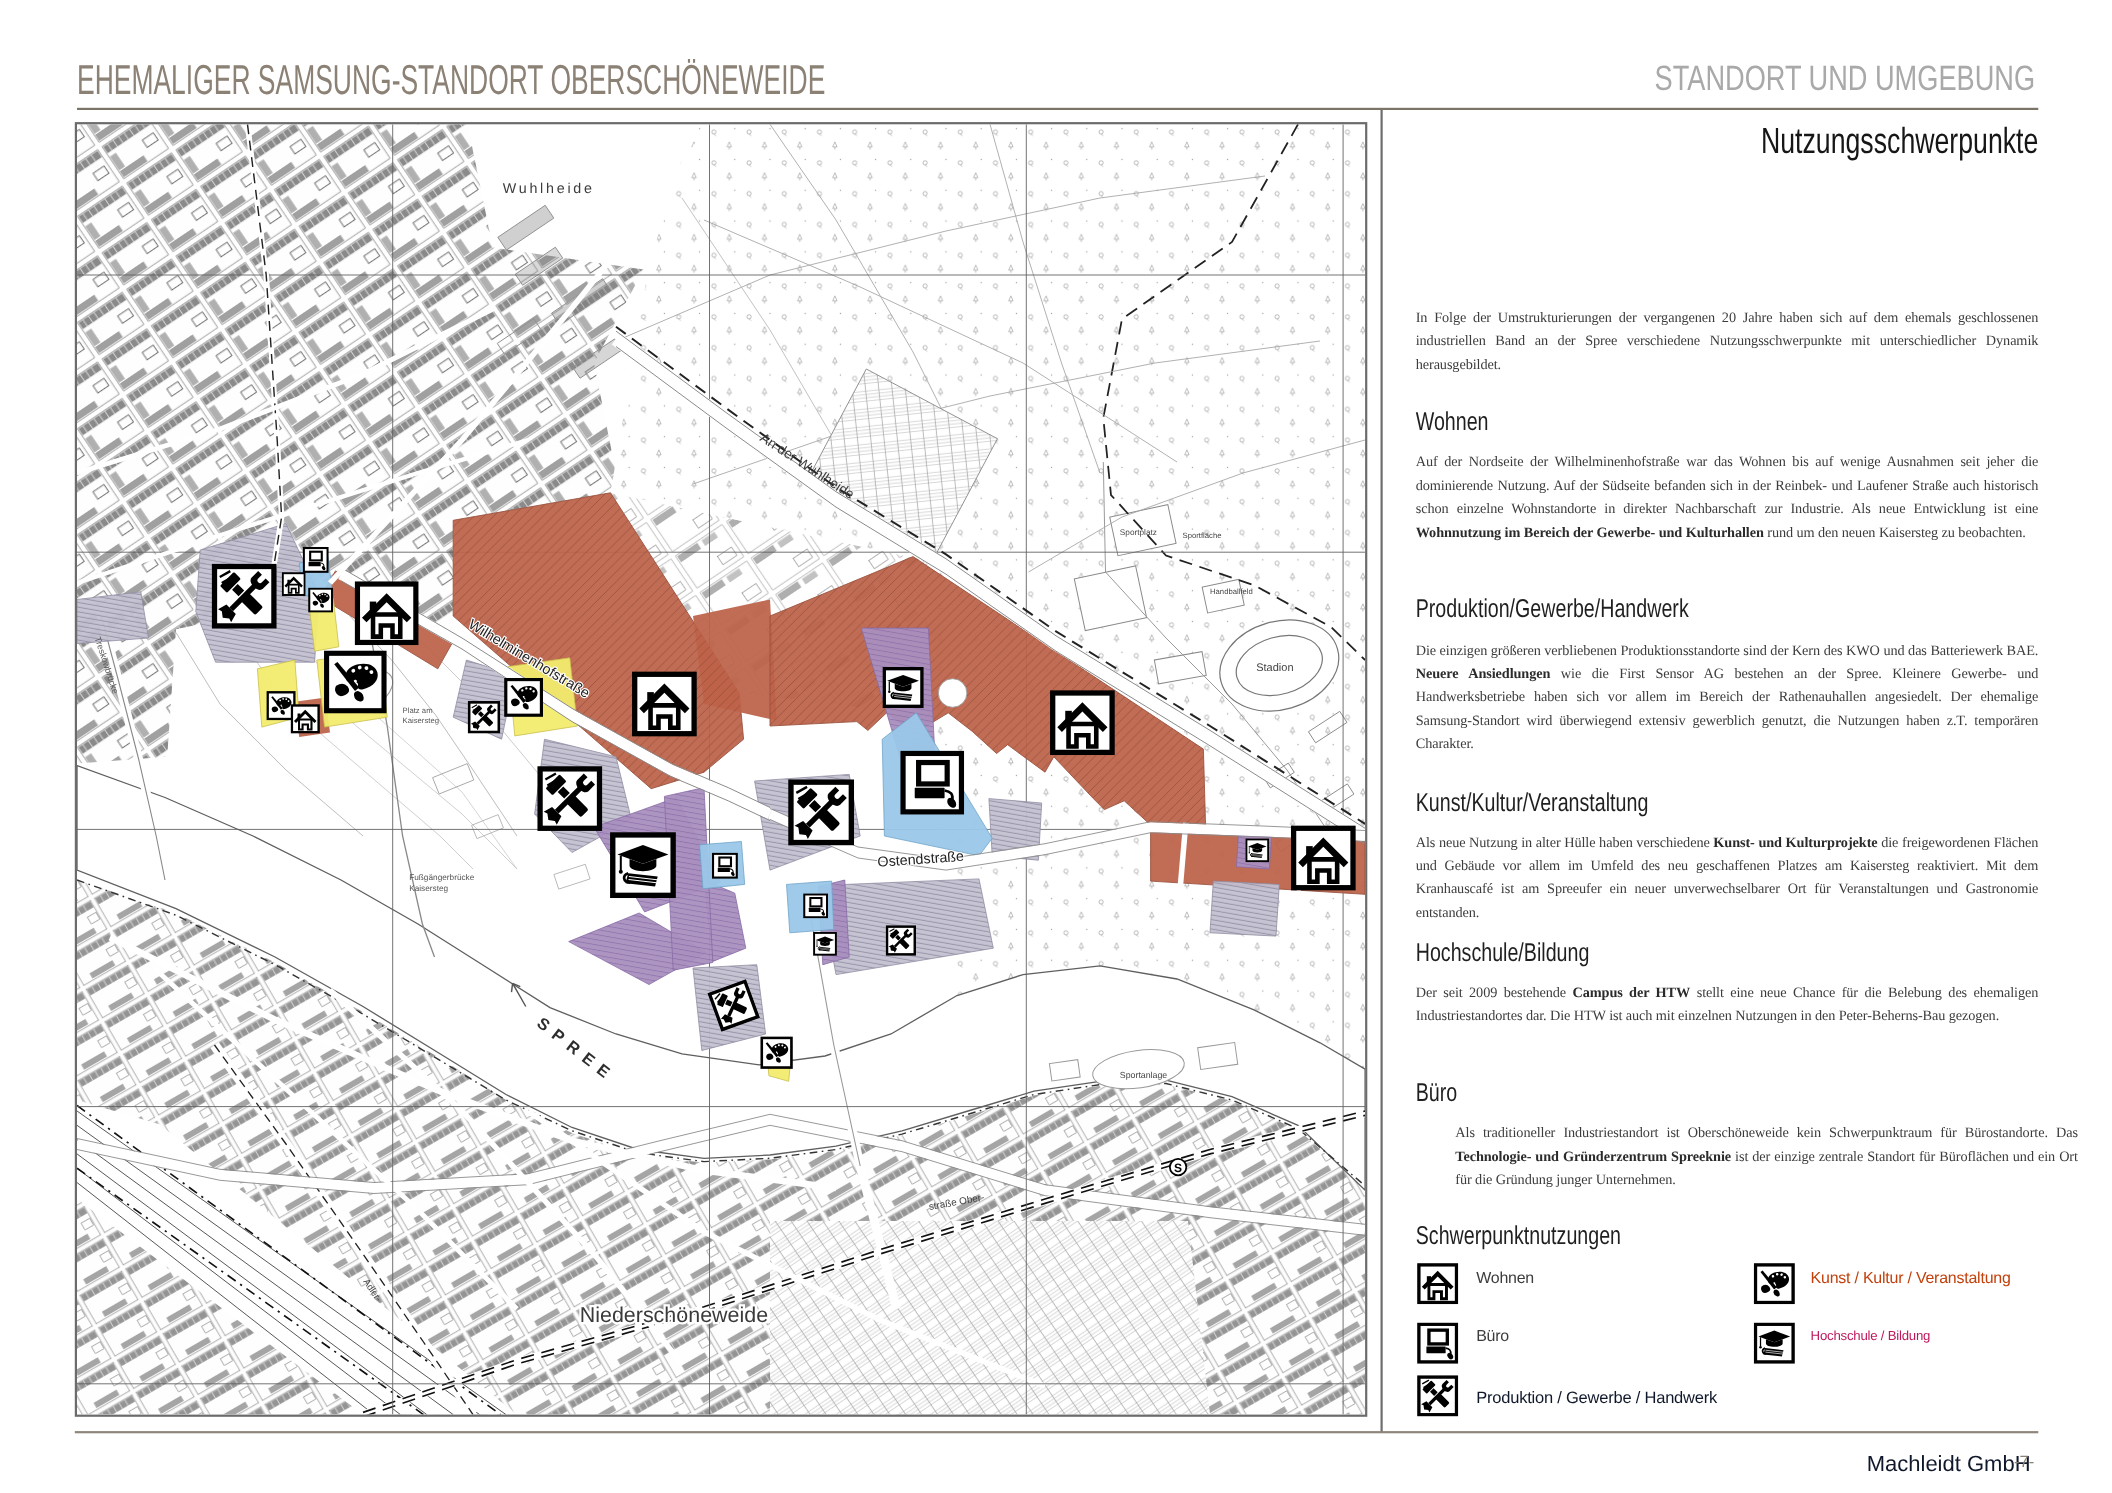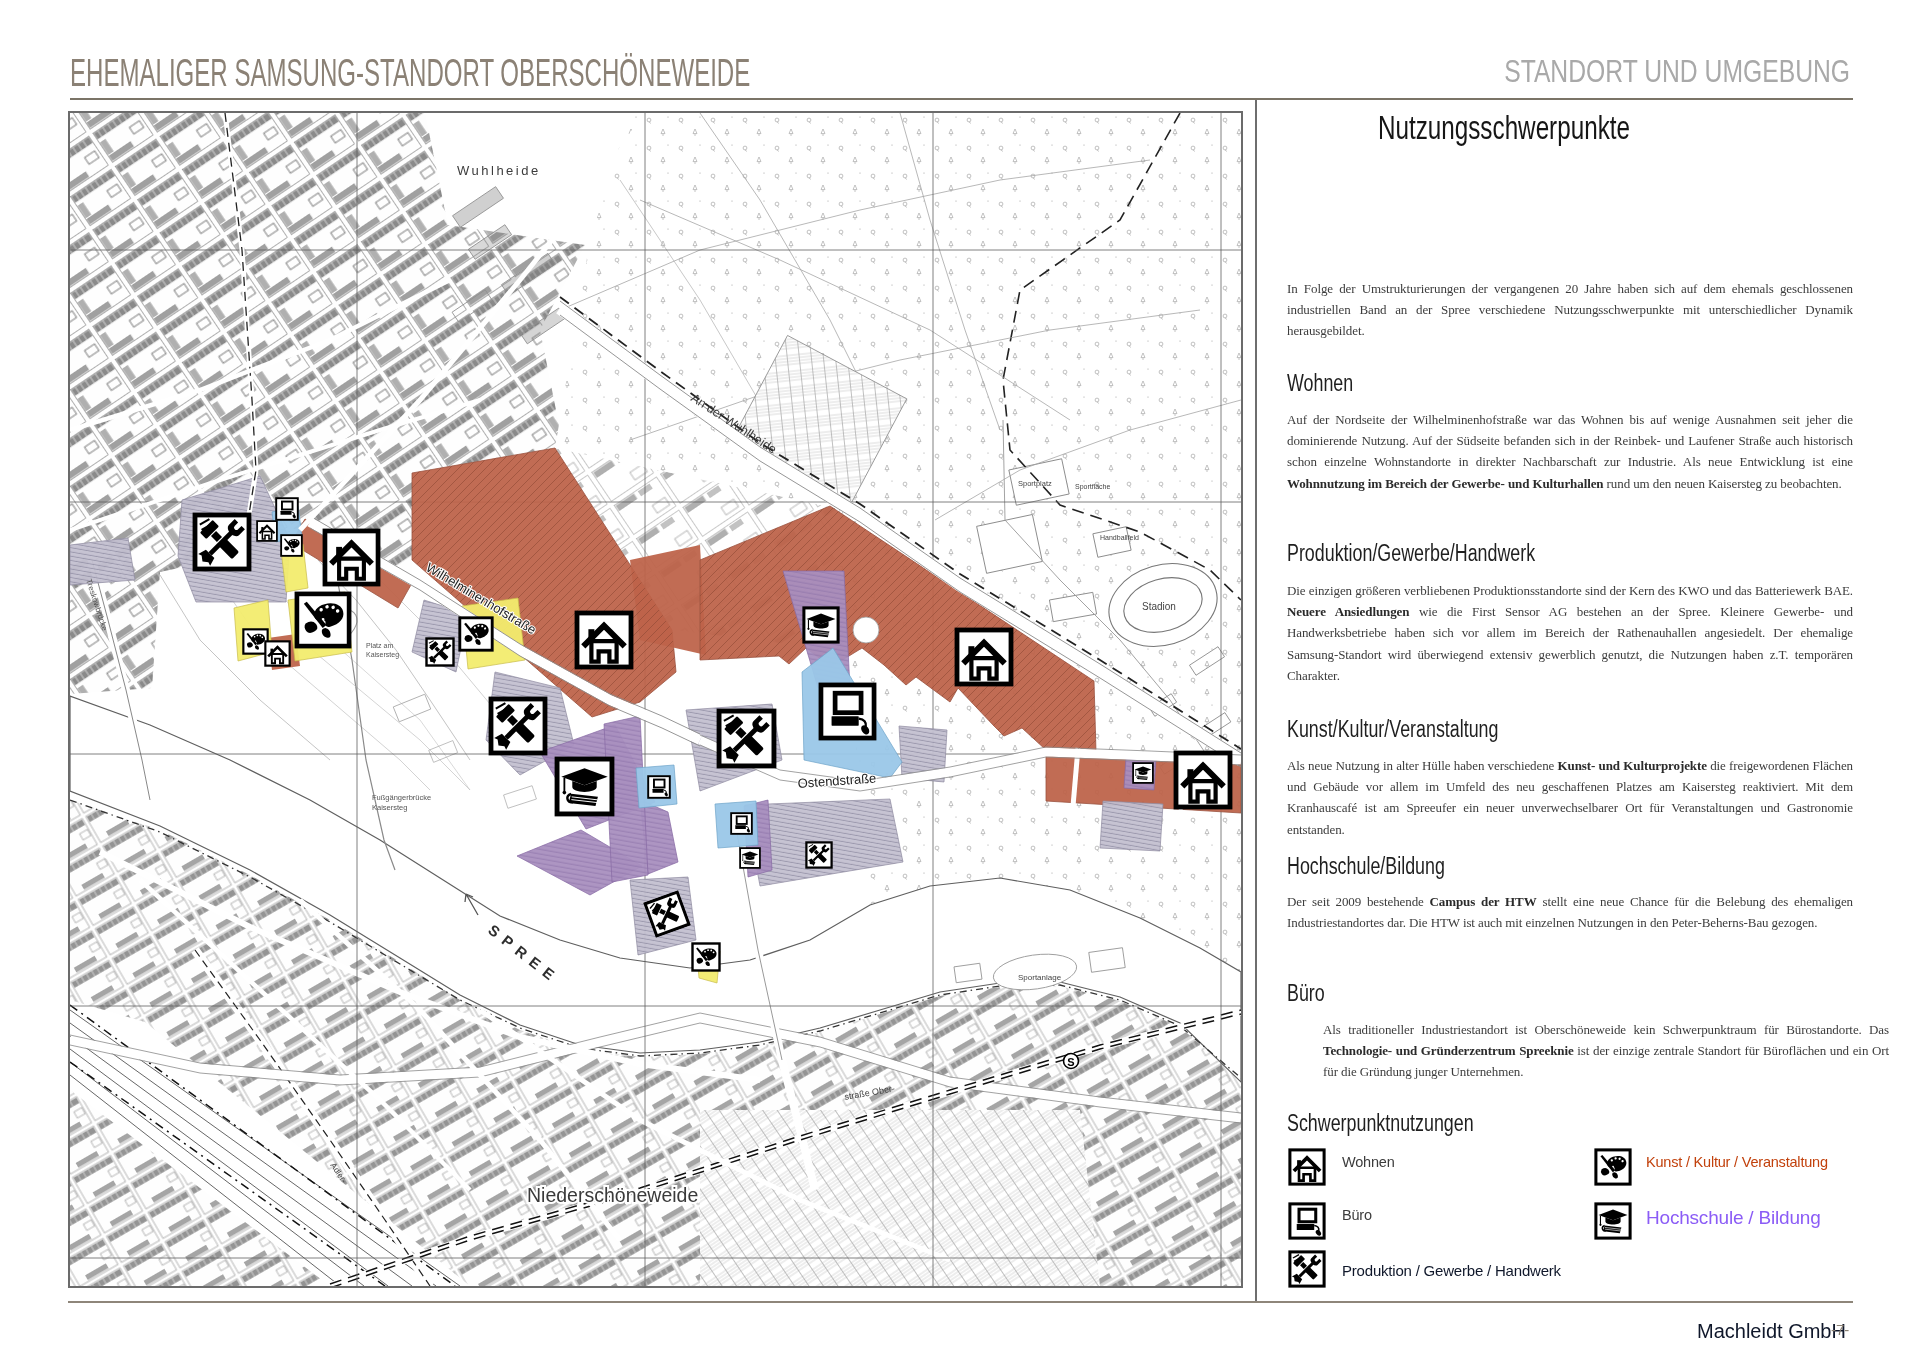--- a/index.html
+++ b/index.html
@@ -12,21 +12,21 @@
 <body>
 
 <div class="abs" style="left:70px;top:52px;font-size:38px;color:#8b8175;transform:scaleX(0.633);transform-origin:0 0;white-space:nowrap;">EHEMALIGER SAMSUNG-STANDORT OBERSCHÖNEWEIDE</div>
 
 <div class="abs" style="right:70px;top:53px;font-size:32px;color:#a9a9a9;transform:scaleX(0.772);transform-origin:100% 0;white-space:nowrap;">STANDORT UND UMGEBUNG</div>
 
 <div class="abs" style="left:70px;top:98px;width:1783px;height:2px;background:#7b7467;"></div>
 
 <div class="abs" style="left:1255px;top:100px;width:2px;height:1202px;background:#6e6e6e;"></div>
 
-<div class="abs" style="left:1287px;top:109px;width:566px;font-size:33px;color:#161616;text-align:left;"><span style="display:inline-block;transform:scaleX(0.735);transform-origin:100% 0;">Nutzungsschwerpunkte</span></div>
+<div class="abs" style="left:1287px;top:109px;width:566px;font-size:33px;color:#161616;text-align:right;"><span style="display:inline-block;transform:scaleX(0.735);transform-origin:100% 0;">Nutzungsschwerpunkte</span></div>
 
 <div class="abs" style="left:70px;top:113px;width:1171px;height:1173px;outline:2px solid #6b6b6b;">
 <svg id="map" viewBox="70 113 1171 1173" width="1171" height="1173">
 <defs>
 <pattern id="pbA" width="54" height="40" patternUnits="userSpaceOnUse" patternTransform="rotate(-34)">
 <rect width="54" height="40" fill="#fefefe"></rect>
 <rect x="2.5" y="2.5" width="49" height="35" fill="none" stroke="#8f8f8f" stroke-width="0.7"></rect>
 <rect x="3.2" y="3.2" width="47.6" height="7" fill="#525252" opacity="0.68"></rect>
 <rect x="3.2" y="30" width="26" height="6.5" fill="#525252" opacity="0.55"></rect>
 <rect x="3.2" y="14" width="6.5" height="15" fill="#525252" opacity="0.45"></rect>
@@ -497,21 +497,21 @@
 <div class="abs" style="left:1646px;top:1154px;font-size:14.5px;letter-spacing:-0.2px;color:#c2410c;">Kunst / Kultur / Veranstaltung</div>
 
 <div class="abs" style="left:1288px;top:1202px;"><svg viewBox="0 0 100 100" width="38" height="38">
       <use href="#ic-comp"></use>
     </svg></div>
 <div class="abs" style="left:1342px;top:1207px;font-size:14.5px;letter-spacing:-0.2px;color:#3c3c3c;">Büro</div>
 
 <div class="abs" style="left:1594px;top:1202px;"><svg viewBox="0 0 100 100" width="38" height="38">
       <use href="#ic-grad"></use>
     </svg></div>
-<div class="abs" style="left:1646px;top:1207px;font-size:19px;letter-spacing:-0.2px;color:#8b5cf6;">Hochschule / Bildung</div>
+<div class="abs" style="left:1646px;top:1207px;font-size:12px;letter-spacing:-0.2px;color:#be185d;">Hochschule / Bildung</div>
 
 <div class="abs" style="left:1288px;top:1250px;"><svg viewBox="0 0 100 100" width="38" height="38">
       <use href="#ic-tools"></use>
     </svg></div>
 <div class="abs" style="left:1342px;top:1262px;font-size:15px;letter-spacing:-0.2px;color:#0f172a;">Produktion / Gewerbe / Handwerk</div>
 
 <div class="abs" style="left:68px;top:1301px;width:1785px;height:2px;background:#8e867a;"></div>
 
 <div class="abs" style="left:1697px;top:1320px;font-size:20px;color:#0f172a;">Machleidt GmbH</div>
 

